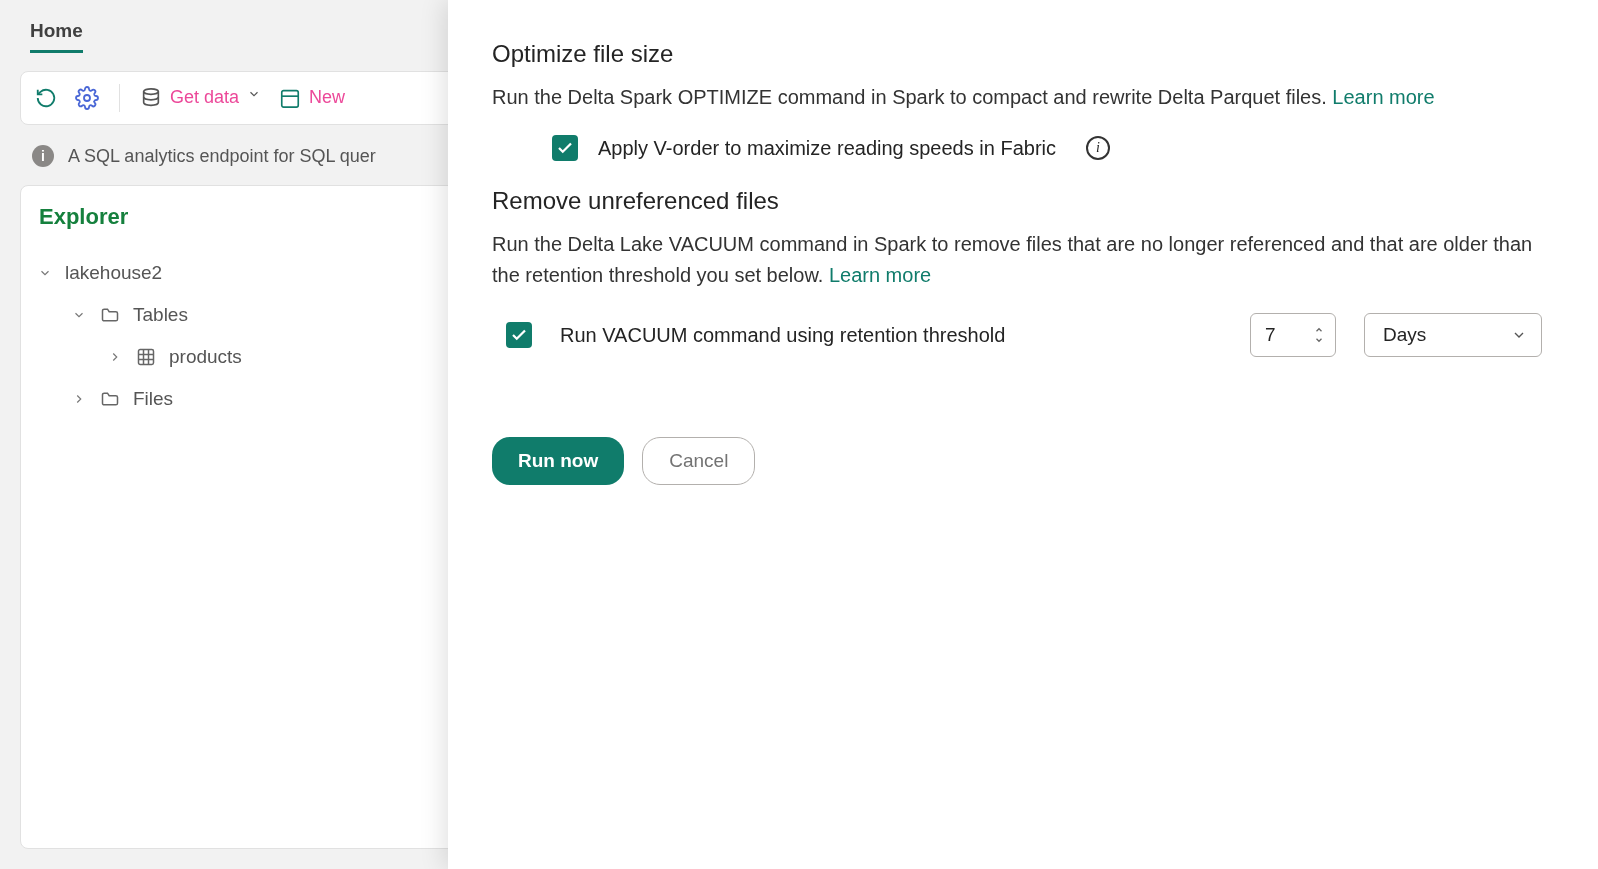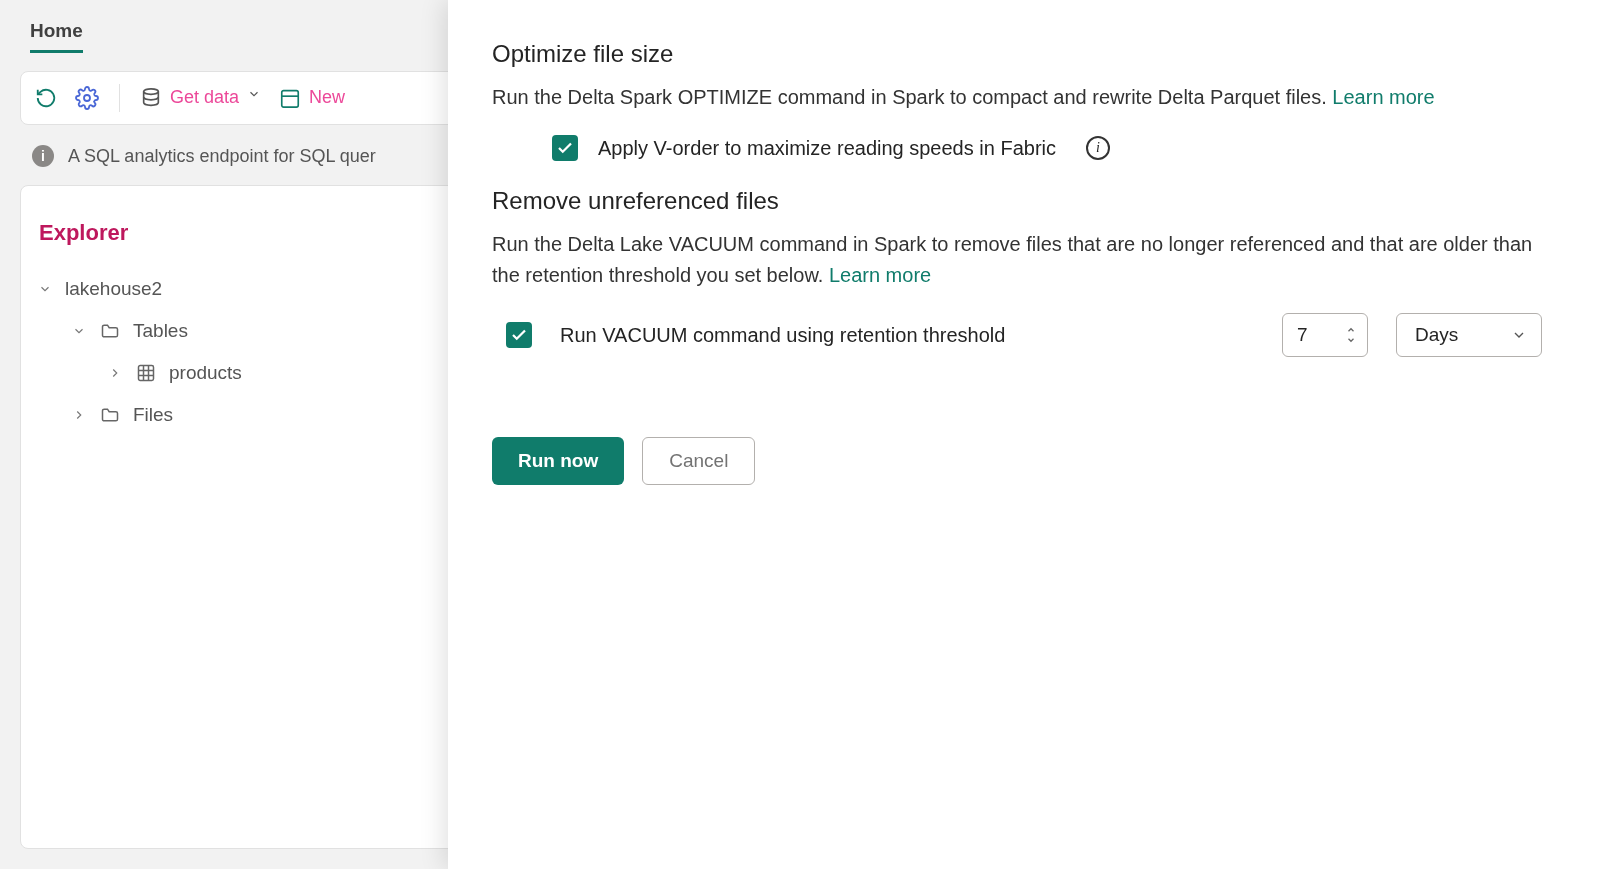--- a/index.html
+++ b/index.html
@@ -75,21 +75,21 @@
     flex:1;
     padding: 14px 0 0 0;
     position:relative;
     overflow:hidden;
   }
   .explorer-header{
     display:flex; justify-content:space-between; align-items:center;
     padding: 4px 12px 16px 18px;
   }
   .explorer-header h2{
-    font-size:22px; font-weight:600; color:#be185d;margin-top:16px;
+    font-size:22px; font-weight:600; color:#15803d;
   }
   .collapse-icon{ font-size:20px; color:#666; }
   .tree { padding: 6px 10px 0 10px; }
   .tree-row{
     display:flex; align-items:center; gap:12px;
     padding: 10px 6px;
     font-size:19px;
     color:#555;
   }
   .chev{ width:16px; display:inline-flex; justify-content:center; color:#777;}
@@ -172,31 +172,31 @@
     margin-left:auto;
     display:flex; flex-direction:column;
     padding-right:10px;
     color:#666; line-height:9px;
   }
   .select{
     display:flex;align-items:center;justify-content:space-between;
     border:1px solid #b3b0ad;
     border-radius:6px;
     height:44px;
-    width:146px;
+    width:178px;
     padding:0 14px 0 18px;
     font-size:19px;
   }
   .footer{
     margin-top: 80px;
     display:flex; gap:18px;
   }
   .btn{
     height:48px;
-    border-radius:6px;
+    border-radius:18px;
     padding: 0 26px;
     font-size:19px;
     display:flex;align-items:center;justify-content:center;
     cursor:pointer;
   }
   .btn-primary{ background:#107c6b; color:#fff; font-weight:600; border:none;}
   .btn-secondary{ background:#fff; color:#737373; border:1px solid #b3b0ad;text-align:center;}
 
   
   svg { display:block; }

